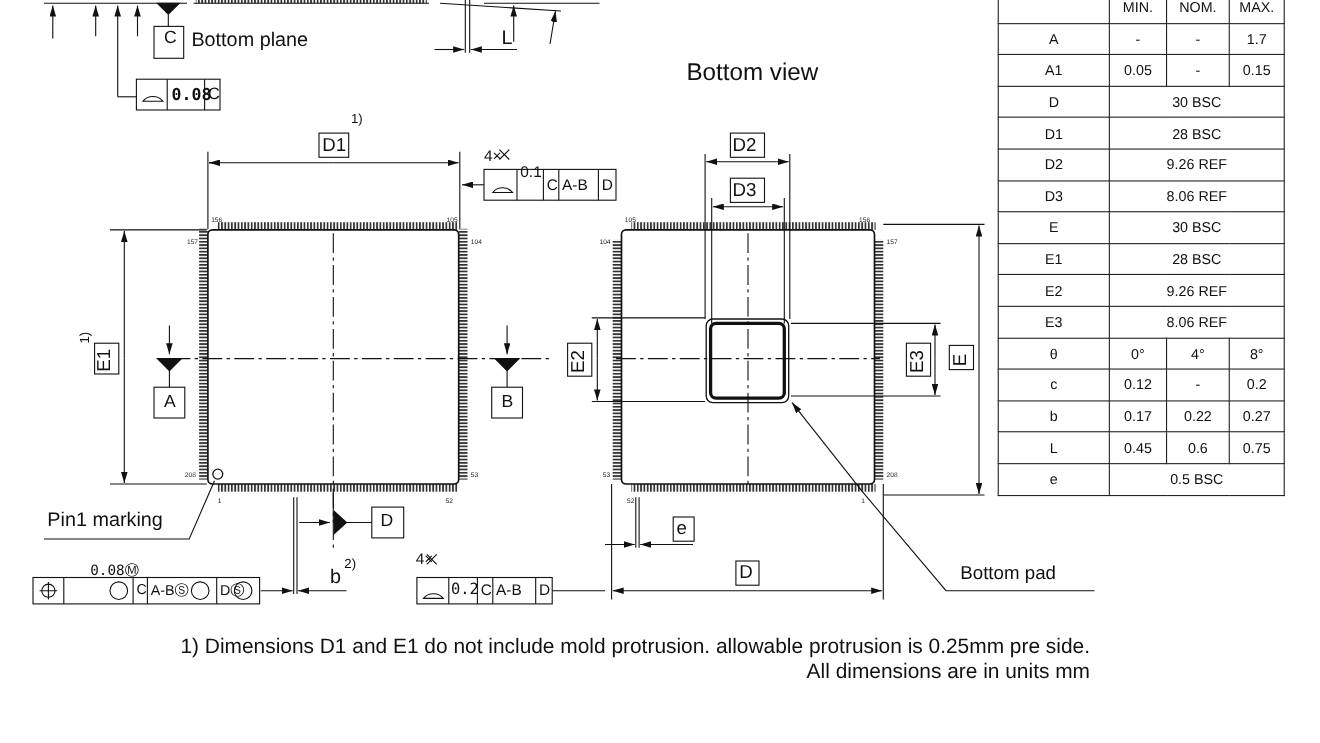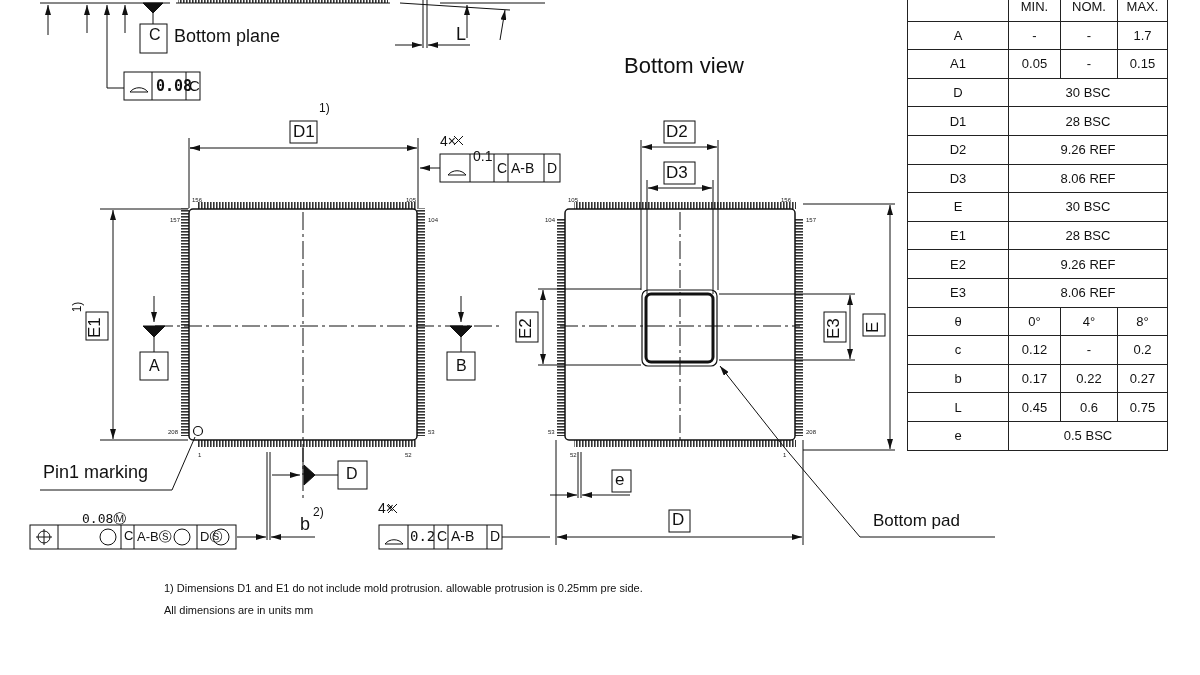--- a/index.html
+++ b/index.html
@@ -4,21 +4,21 @@
 <style>
   html,body{margin:0;padding:0;background:#fff;}
   body{width:1200px;height:675px;position:relative;overflow:hidden;font-family:"Liberation Sans",sans-serif;color:#111;}
   svg{position:absolute;left:0;top:0;}
   .dimtable{position:absolute;left:907px;top:-8px;border-collapse:collapse;font-family:"Liberation Sans",sans-serif;font-size:13px;}
   .dimtable td{border:1.5px solid #222;height:27.6px;padding:0;text-align:center;}
   .dimtable td.sym{width:100px;}
   .dimtable td.v{width:51px;}
   .dimtable td.v2{width:56px;}
   .dimtable td.v3{width:49px;}
-  .notes{position:absolute;left:164px;top:578px;font-size:11px;line-height:21.5px;}
+  .notes{position:absolute;left:164px;top:578px;font-size:19px;line-height:21.5px;text-align:right;}
   .notes div{white-space:nowrap;}
   .lbl{position:absolute;white-space:nowrap;}
 </style>
 </head>
 <body>
 
 <svg width="1200" height="675" viewBox="0 0 1200 675">
   <defs>
     <pattern id="pinsH" width="3" height="8" patternUnits="userSpaceOnUse">
         <rect x="0" y="0" width="1.6" height="8" fill="#333"></rect>

